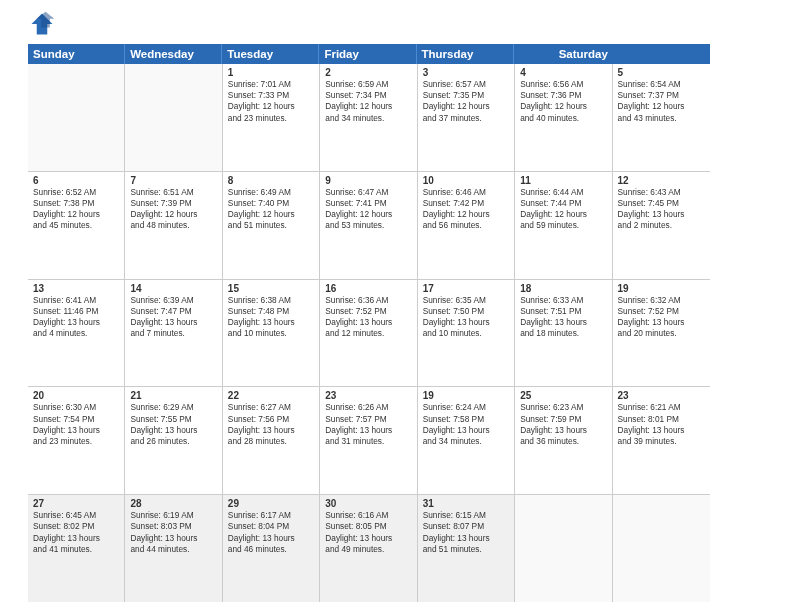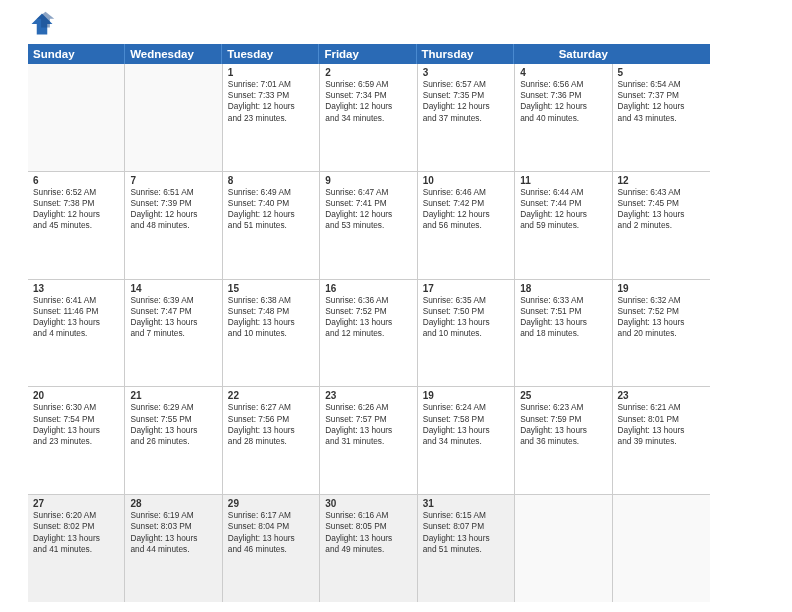--- a/index.html
+++ b/index.html
@@ -330,21 +330,21 @@
             <span class="day-num">23</span>
             <span class="cell-line">Sunrise: 6:21 AM</span>
             <span class="cell-line">Sunset: 8:01 PM</span>
             <span class="cell-line">Daylight: 13 hours</span>
             <span class="cell-line">and 39 minutes.</span>
           </div>
         </div>
         <div class="cal-row">
           <div class="cal-cell shaded">
             <span class="day-num">27</span>
-            <span class="cell-line">Sunrise: 6:20 AM</span>
+            <span class="cell-line">Sunrise: 6:45 AM</span>
             <span class="cell-line">Sunset: 8:02 PM</span>
             <span class="cell-line">Daylight: 13 hours</span>
             <span class="cell-line">and 41 minutes.</span>
           </div>
           <div class="cal-cell shaded">
             <span class="day-num">28</span>
             <span class="cell-line">Sunrise: 6:19 AM</span>
             <span class="cell-line">Sunset: 8:03 PM</span>
             <span class="cell-line">Daylight: 13 hours</span>
             <span class="cell-line">and 44 minutes.</span>

